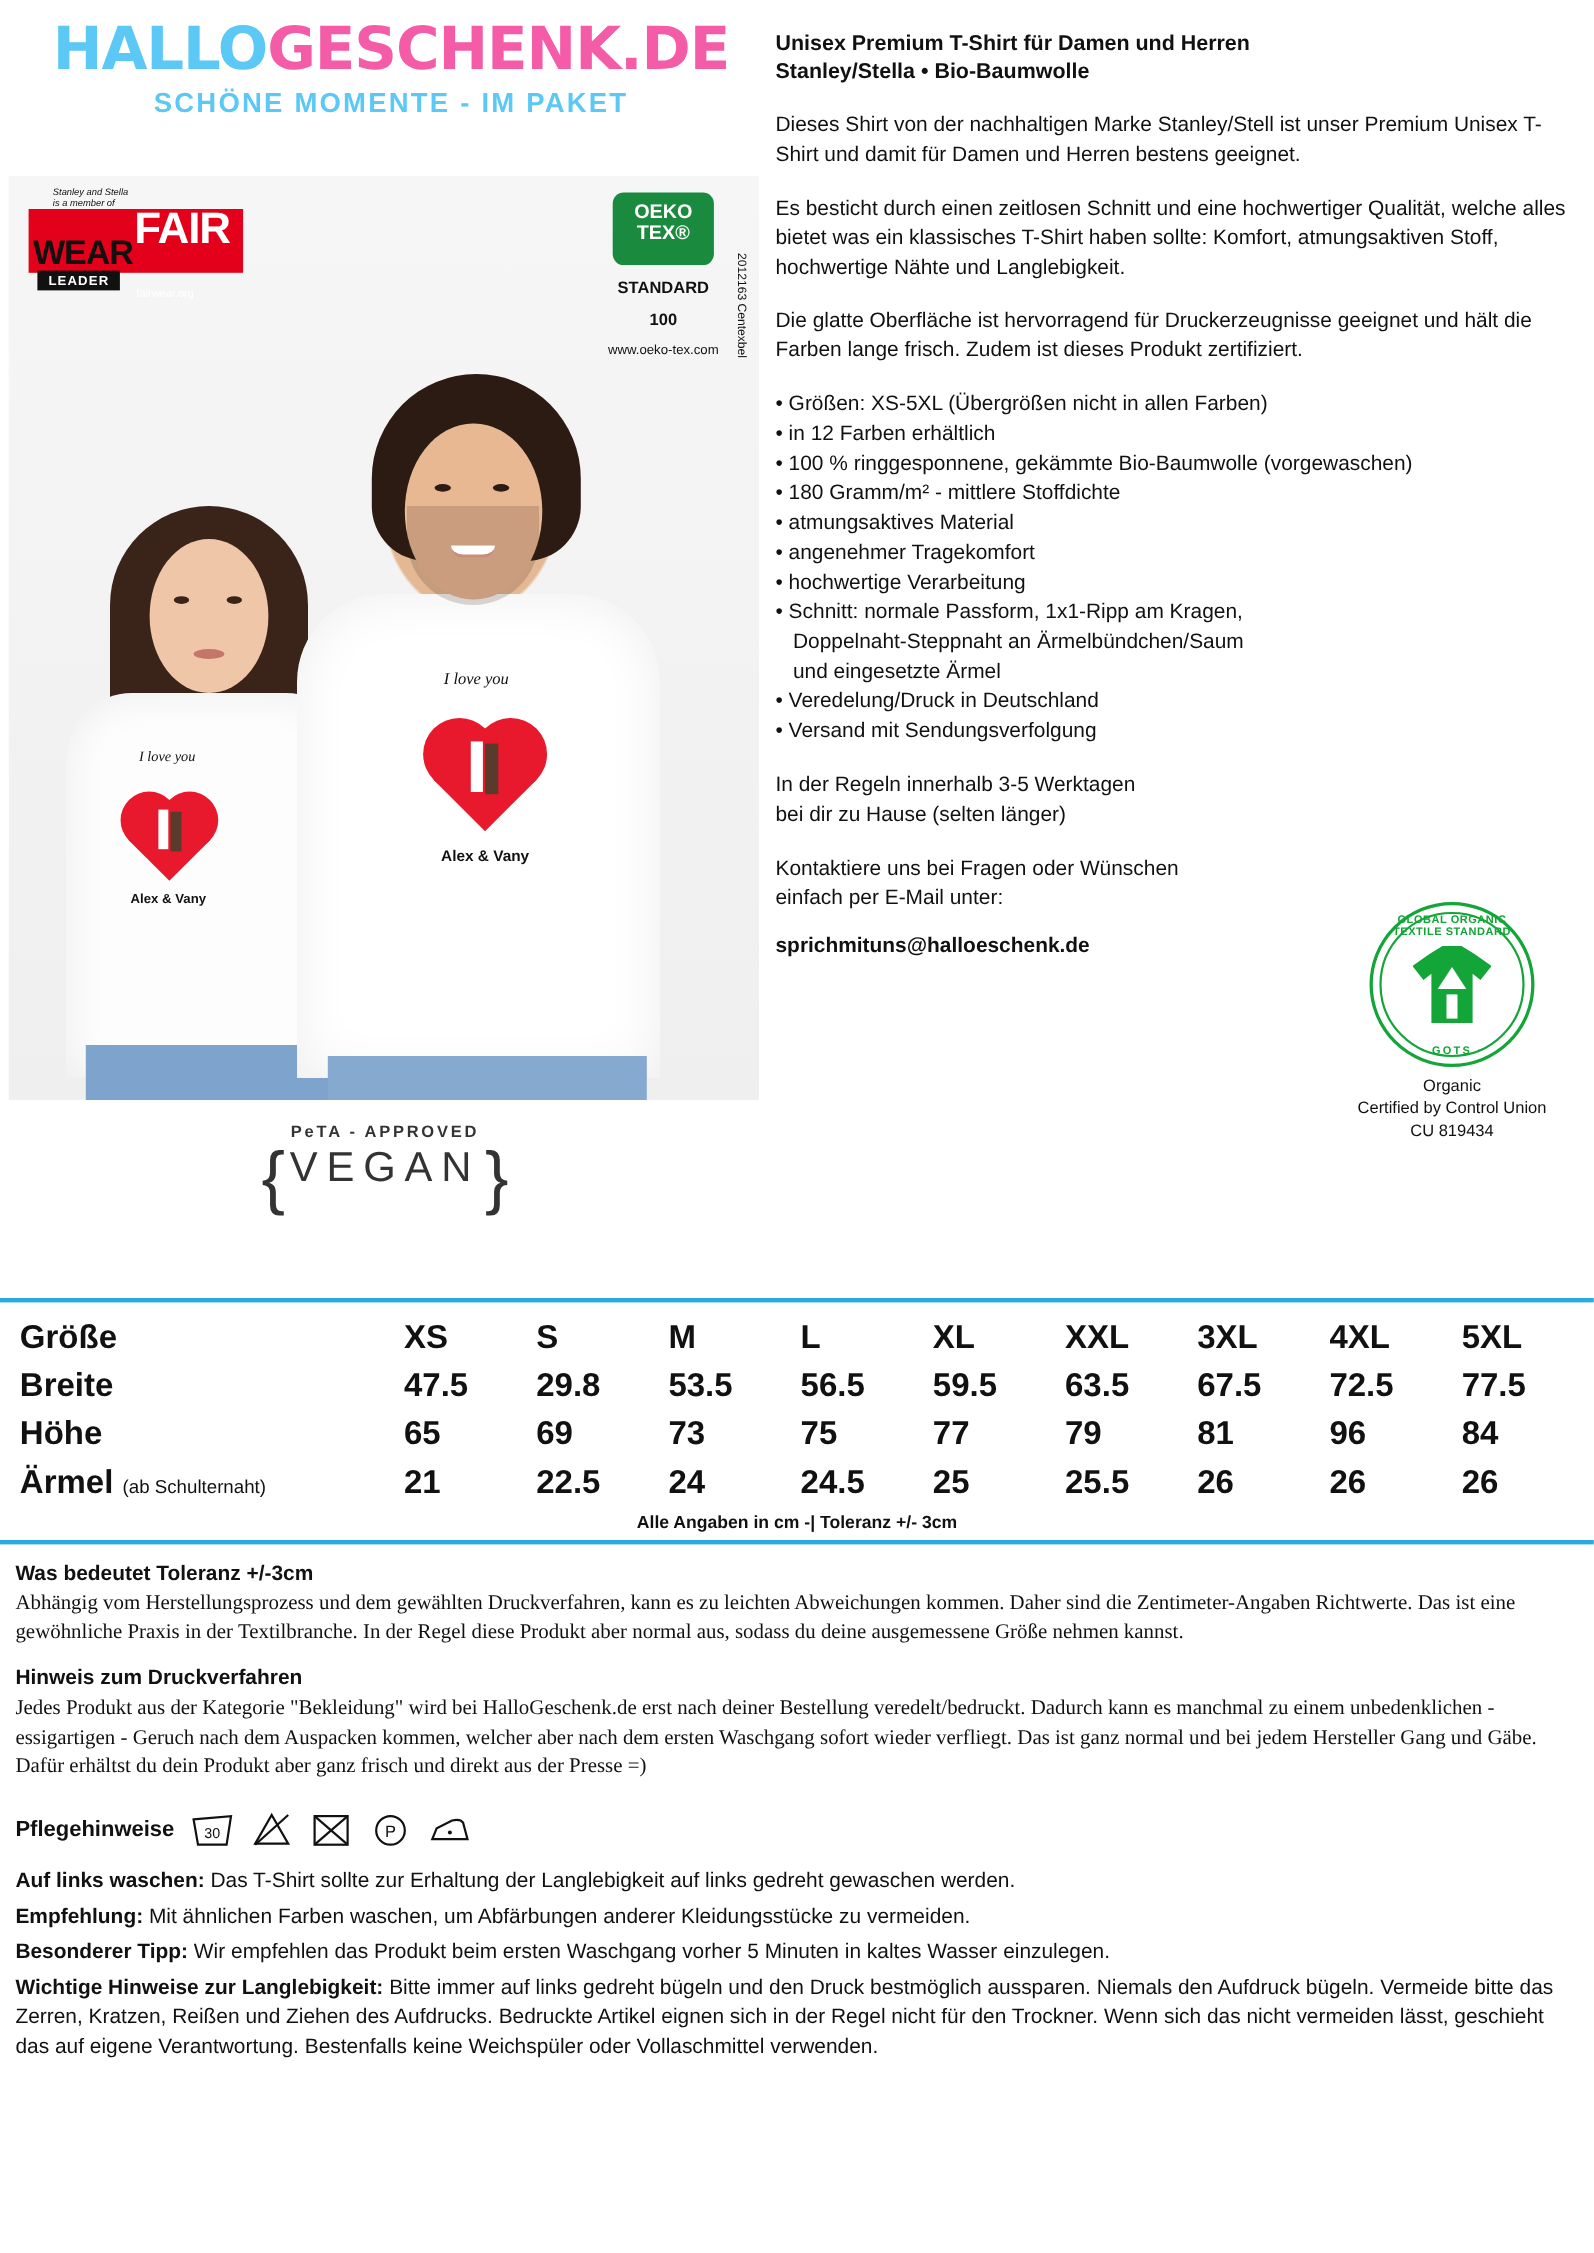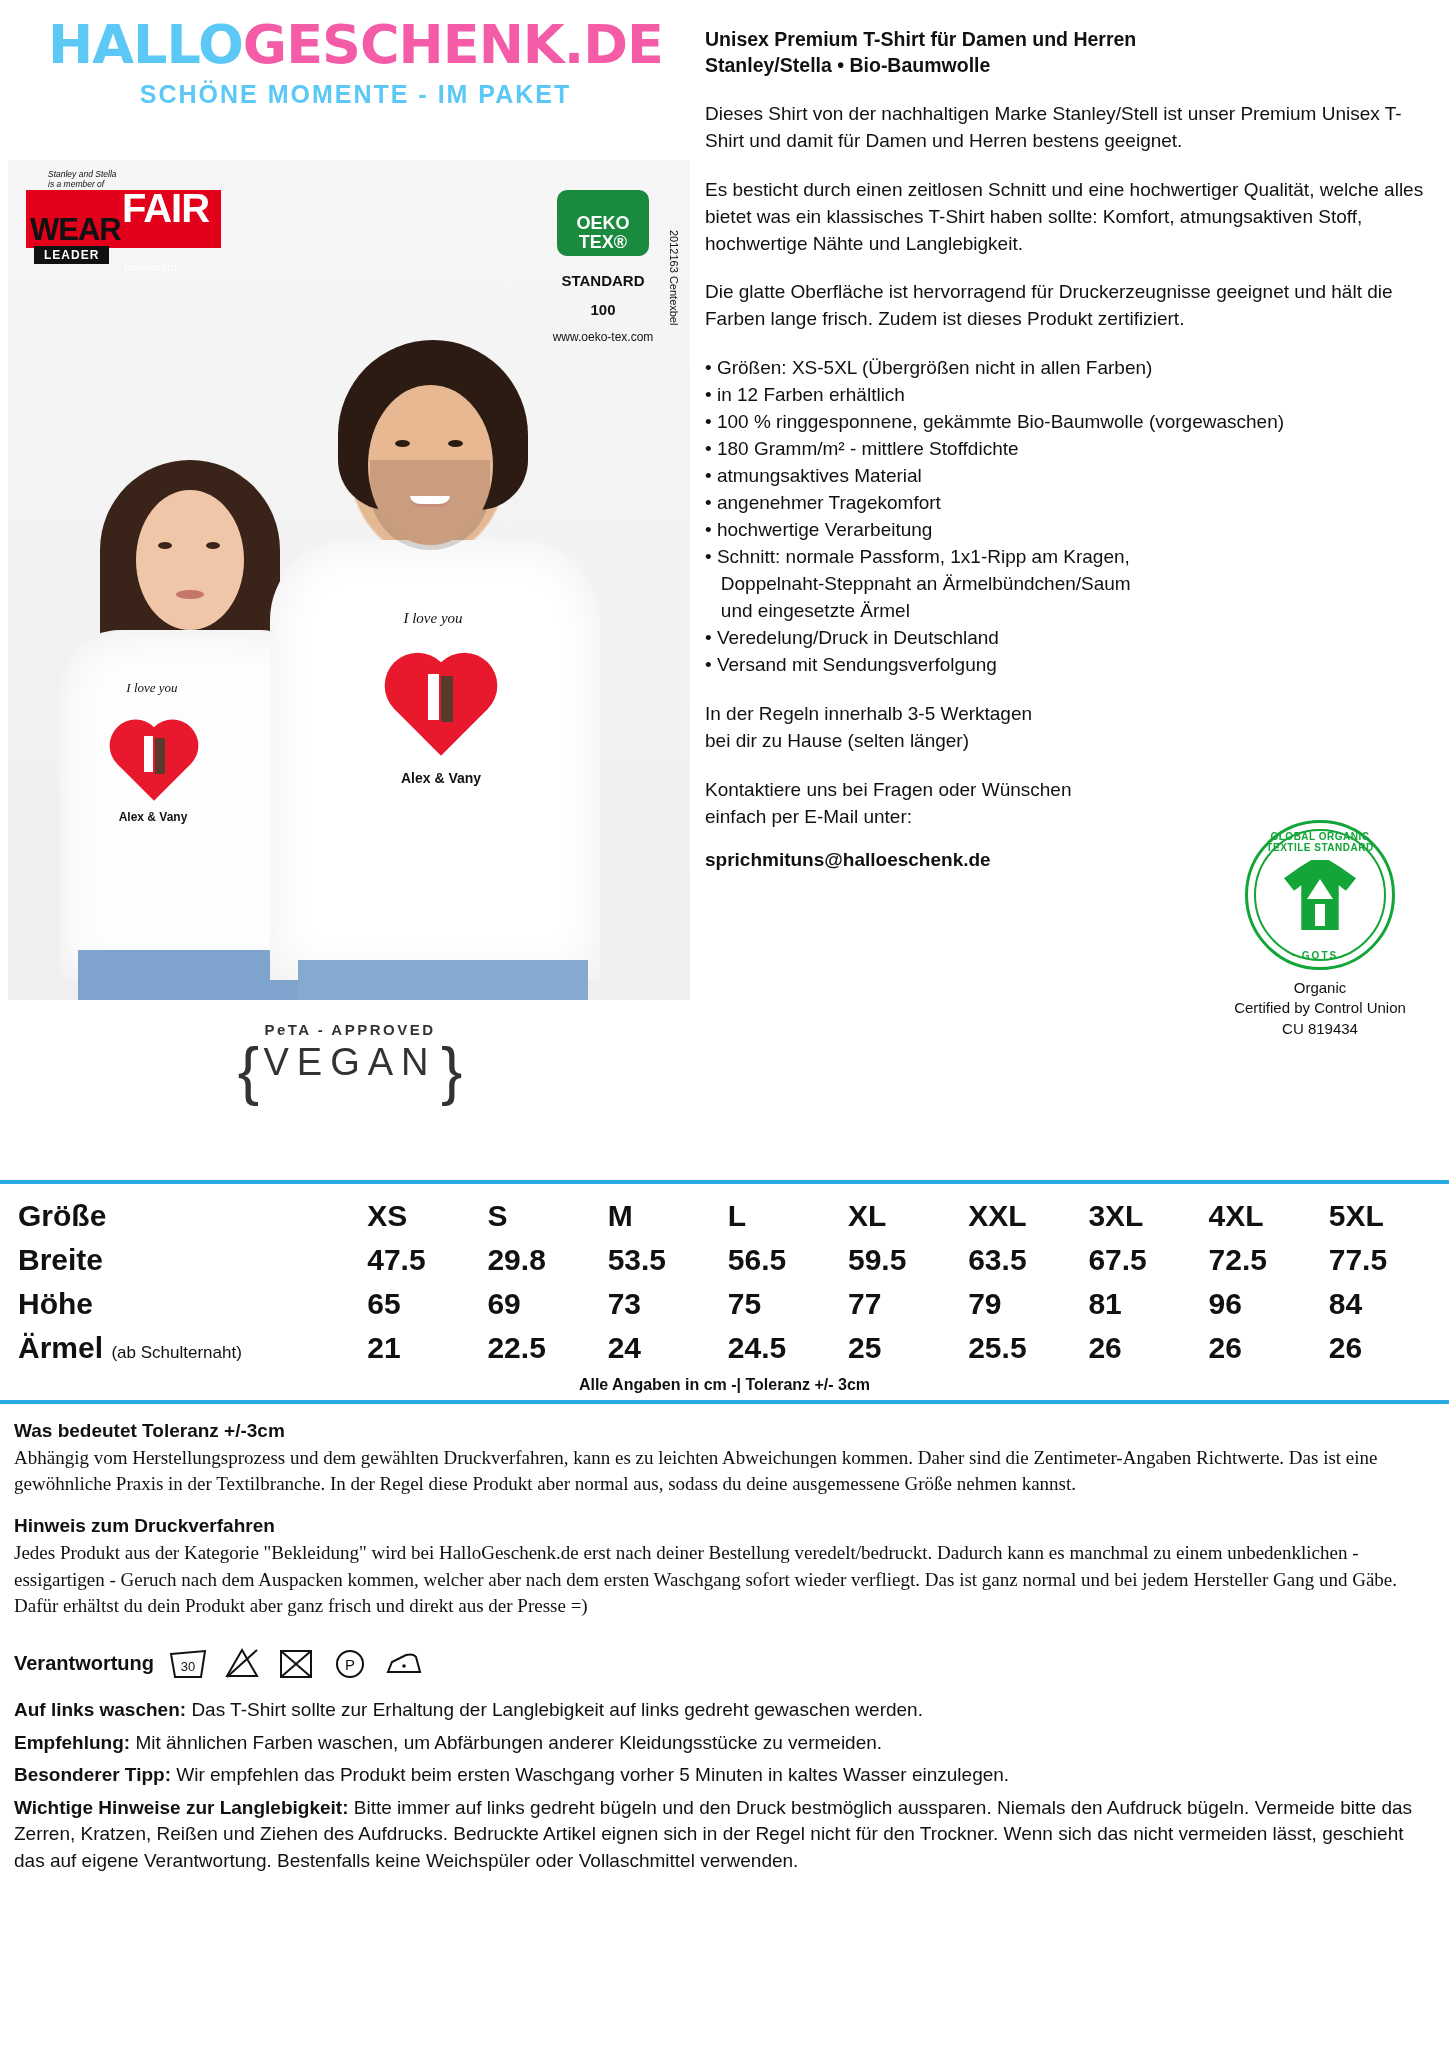--- a/index.html
+++ b/index.html
@@ -69,21 +69,21 @@
     position:absolute; left:18px; top:8px; width:195px; height:110px;
   }
   .fw-red { position:absolute; left:0; top:22px; width:195px; height:58px; background:#e2001a; }
   .fw-fair { position:absolute; left:96px; top:18px; font-size:40px; font-weight:bold; color:#fff; letter-spacing:-1px; }
   .fw-wear { position:absolute; left:4px; top:44px; font-size:31px; font-weight:bold; color:#111; letter-spacing:-1px; }
   .fw-small { position:absolute; left:22px; top:2px; font-size:8.5px; line-height:1.15; font-style:italic; color:#111; }
   .fw-url { position:absolute; left:98px; top:62px; font-size:10px; color:#fff;margin-top:32px; }
   .fw-leader { position:absolute; left:8px; top:78px; background:#111; color:#fff; font-size:12px; font-weight:bold; padding:2px 10px; letter-spacing:1px; }
 
   .oeko { position:absolute; left:520px; top:14px; width:150px; height:160px; text-align:center; }
-  .oeko-badge { width:92px; height:66px; margin:16px auto; background:#1a8a3e; color:#fff; border-radius:10px; font-size:18px; font-weight:bold; line-height:1.05; padding-top:24px; }
+  .oeko-badge { width:92px; height:66px; margin:1px auto; background:#1a8a3e; color:#fff; border-radius:10px; font-size:18px; font-weight:bold; line-height:1.05; padding-top:8px; }
   .oeko-t1 { font-size:15px; font-weight:bold; margin-top:12px; }
   .oeko-t3 { font-size:12px; margin-top:12px; }
   .oeko-vert { position:absolute; right:-2px; top:56px; font-size:11px; writing-mode:vertical-rl; }
 
   
   .vegan { position:absolute; left:150px; top:1012px; width:400px; text-align:center; color:#333; }
   .vegan-inner { display:inline-block; font-size:25px; letter-spacing:3px; }
   .vegan-peta { font-size:15px; letter-spacing:2.5px; font-weight:bold; }
   .vegan-word { font-size:38px; letter-spacing:8px; font-weight:300; }
   .brace { font-size:64px; font-weight:200; vertical-align:middle; color:#333; }
@@ -321,21 +321,21 @@
   </div>
 
   <div class="bottom">
     <div class="b-head" style="margin-top:0;">Was bedeutet Toleranz +/-3cm</div>
     <div class="b-par">Abhängig vom Herstellungsprozess und dem gewählten Druckverfahren, kann es zu leichten Abweichungen kommen. Daher sind die Zentimeter-Angaben Richtwerte. Das ist eine gewöhnliche Praxis in der Textilbranche. In der Regel diese Produkt aber normal aus, sodass du deine ausgemessene Größe nehmen kannst.</div>
 
     <div class="b-head">Hinweis zum Druckverfahren</div>
     <div class="b-par">Jedes Produkt aus der Kategorie "Bekleidung" wird bei HalloGeschenk.de erst nach deiner Bestellung veredelt/bedruckt. Dadurch kann es manchmal zu einem unbedenklichen - essigartigen - Geruch nach dem Auspacken kommen, welcher aber nach dem ersten Waschgang sofort wieder verfliegt. Das ist ganz normal und bei jedem Hersteller Gang und Gäbe. Dafür erhältst du dein Produkt aber ganz frisch und direkt aus der Presse =)</div>
 
     <div class="care-row">
-      <div class="care-title">Verantwortung</div>
+      <div class="care-title">Pflegehinweise</div>
 
       <div class="care-icon">
         <svg width="40" height="36" viewBox="0 0 40 36">
           <path d="M3 9 L37 6 L33 32 L7 32 Z" fill="none" stroke="#111" stroke-width="2"></path>
           <text x="20" y="26" font-size="13" font-family="Liberation Sans" text-anchor="middle" fill="#111">30</text>
         </svg>
       </div>
       <div class="care-icon">
         <svg width="40" height="36" viewBox="0 0 40 36">
           <path d="M20 5 L35 31 L5 31 Z" fill="none" stroke="#111" stroke-width="2"></path>

